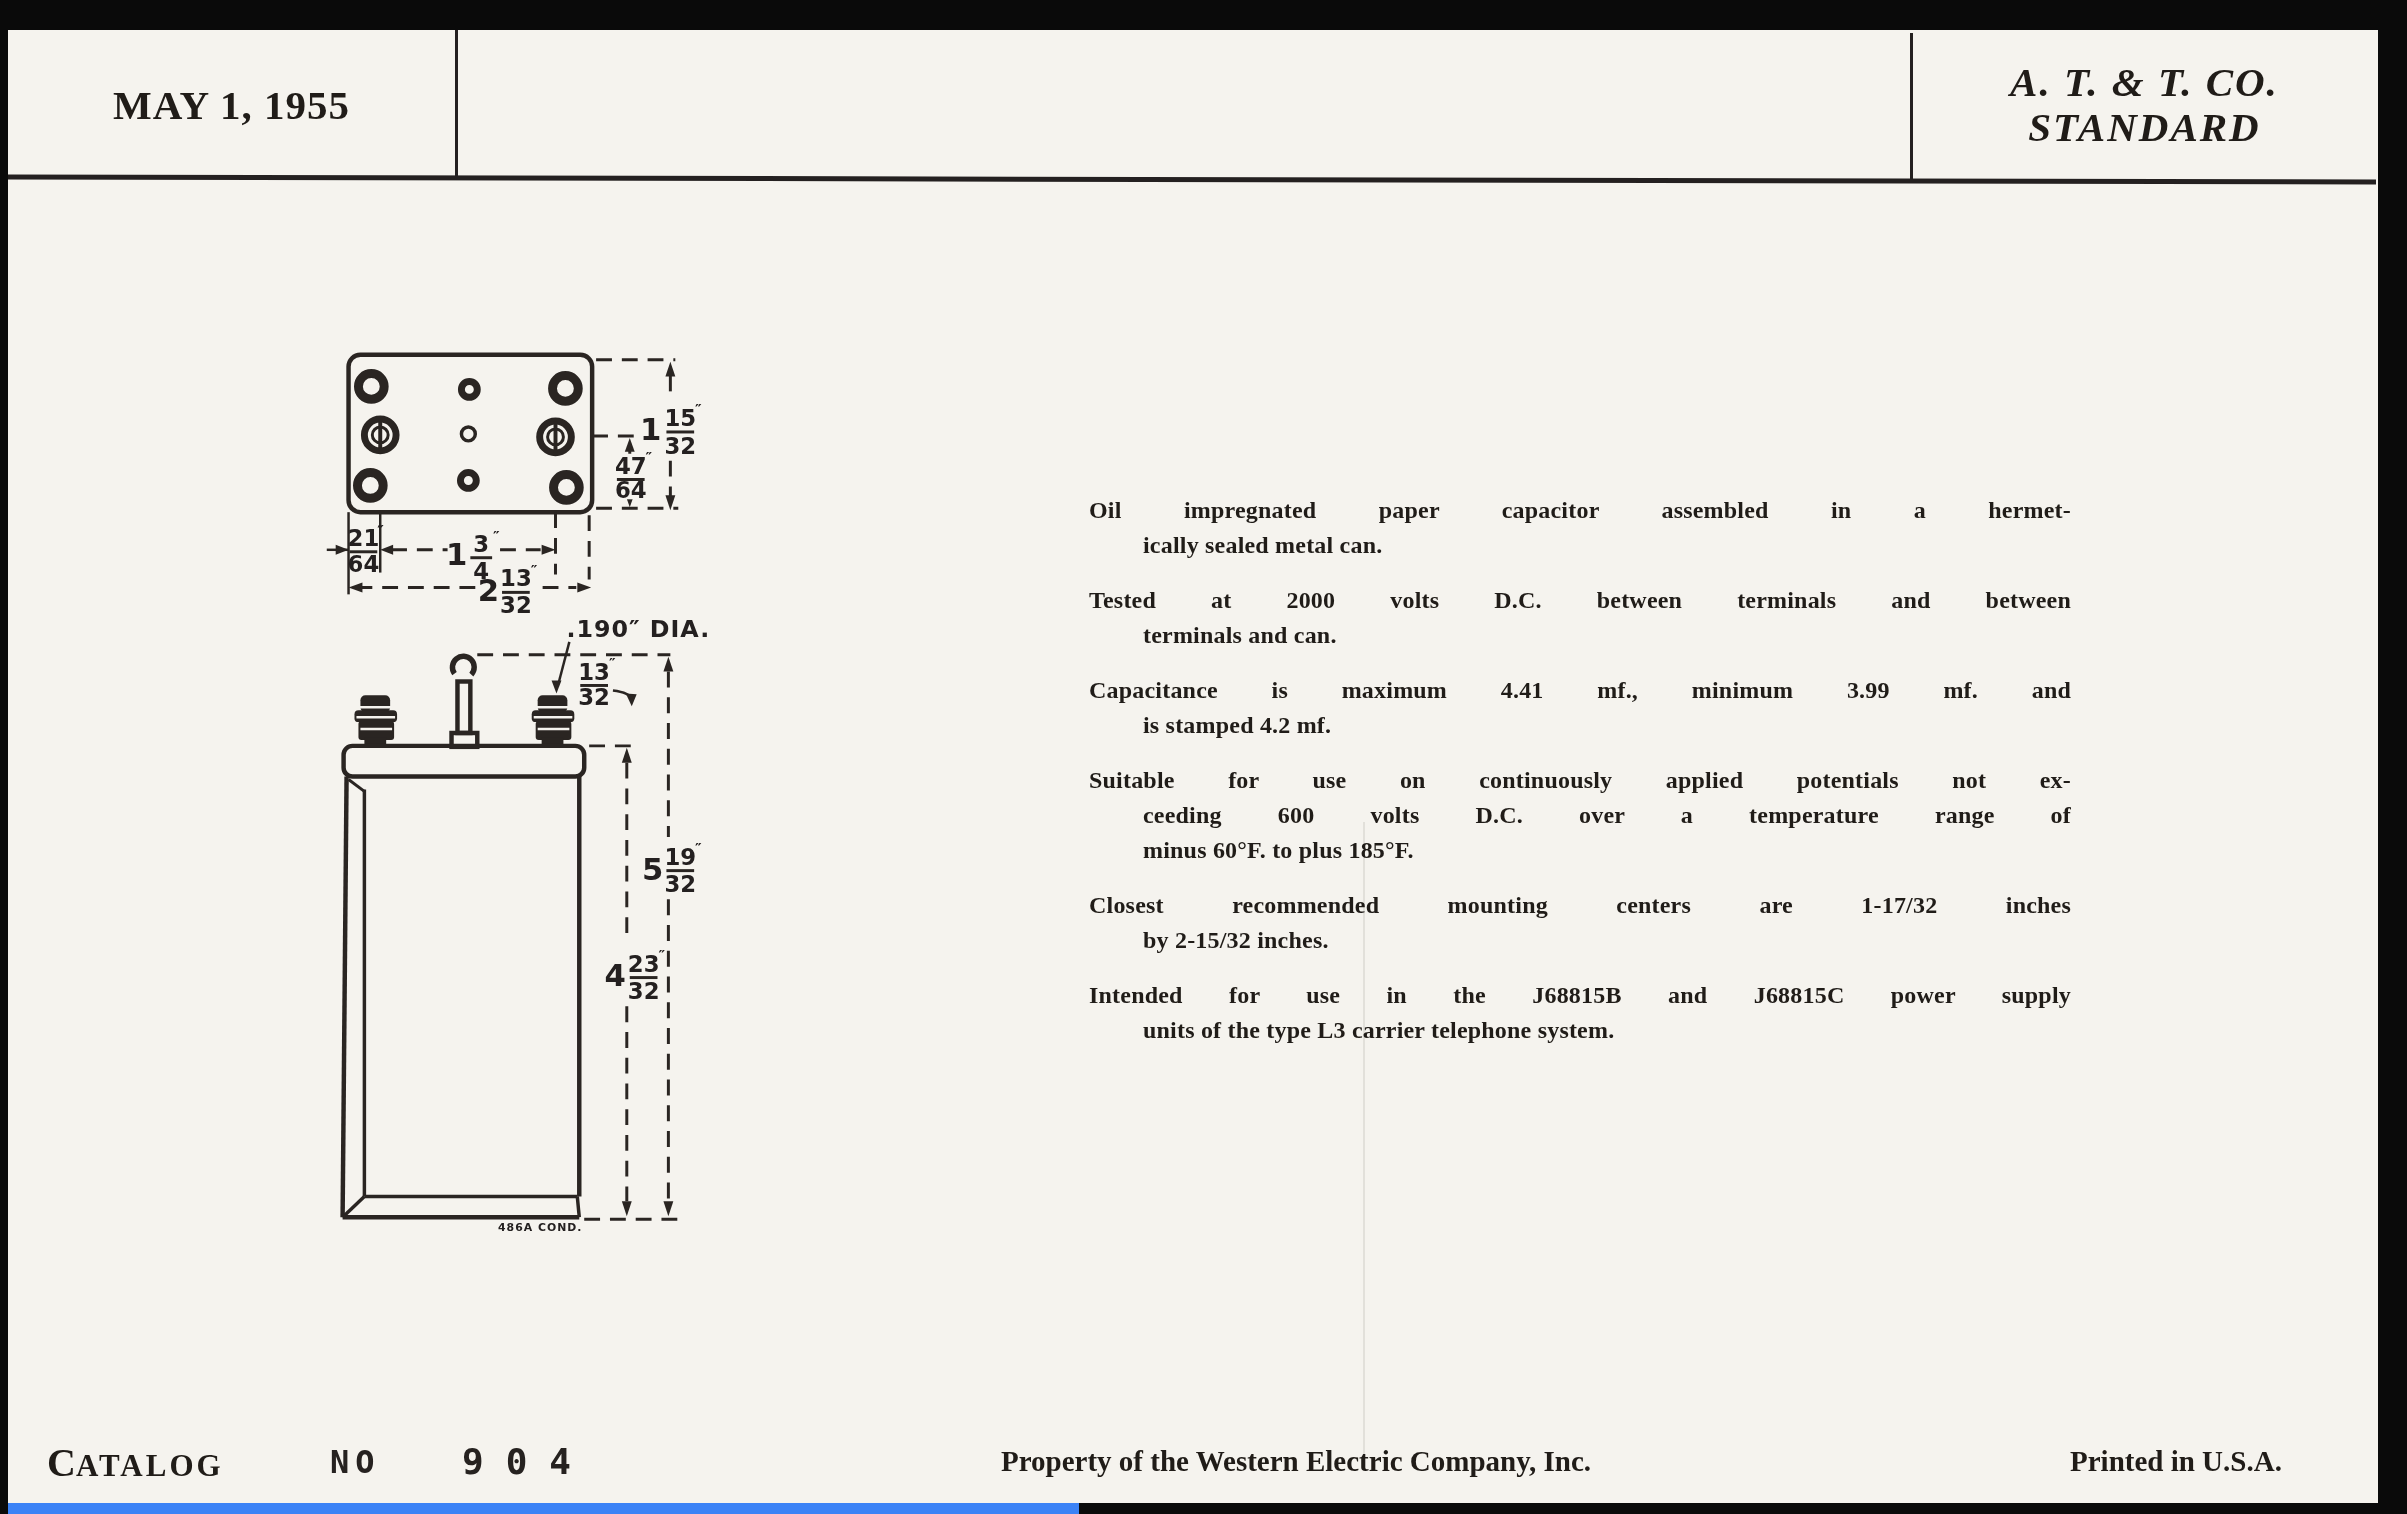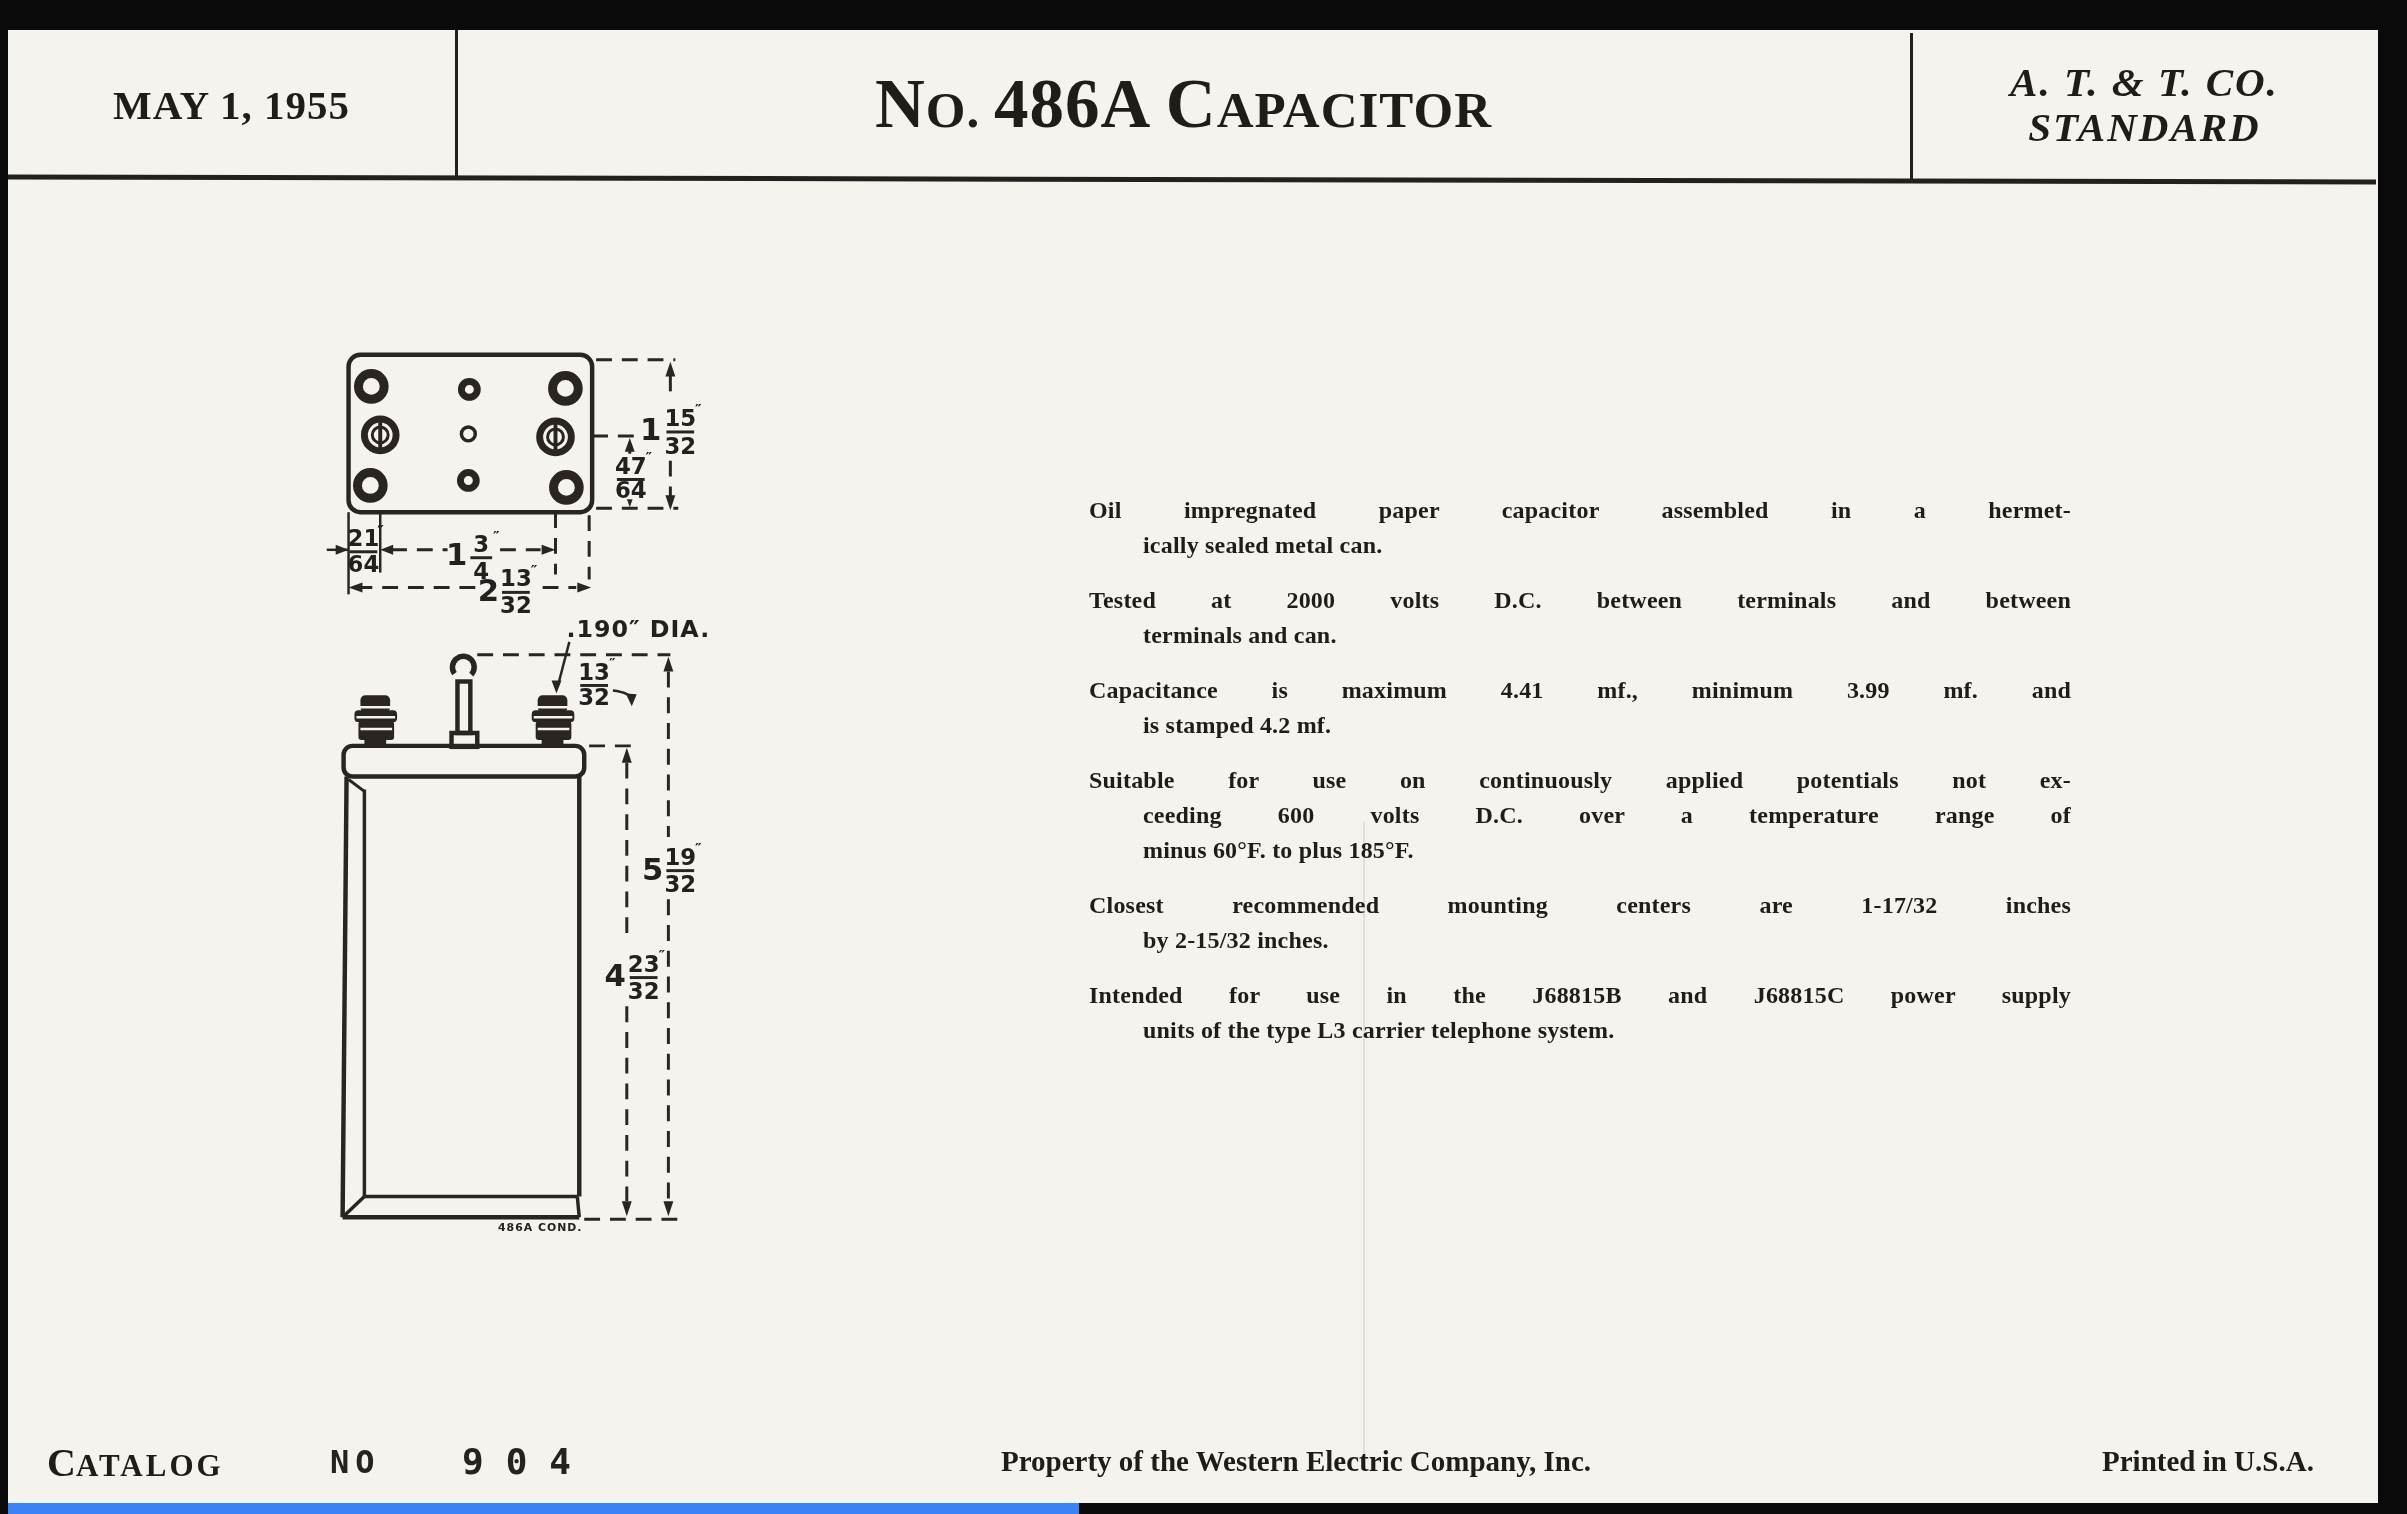--- a/index.html
+++ b/index.html
@@ -54,23 +54,20 @@
   <div class="fold"></div>
 
   <div class="hrule"></div>
   <div class="vdiv" style="left:455px;"></div>
   <div class="vdiv" style="left:1910px;top:33px;"></div>
 
   <div class="cell" style="left:8px;width:447px;">
     <span class="date-text">MAY 1, 1955</span>
   </div>
 
-  <div class="cell" style="left:458px;width:1451px;">
-    <span class="title-line"><span class="tt-big">N</span><span class="tt-small">O. </span><span class="tt-big">486A </span><span class="tt-big">C</span><span class="tt-small">APACITOR</span></span>
-  </div>
 
   <div class="cell" style="left:1913px;width:463px;">
     <div class="org">
       <div>A. T. &amp; T. CO.</div>
       <div>STANDARD</div>
     </div>
   </div>
 
   <div id="desc">
     <div class="para">
@@ -277,15 +274,15 @@
         <text class="dim-num" x="650" y="1009">32</text>
         <text class="dim-unit" x="665" y="969">″</text>
       </g>
     </g>
   </svg>
 
   <div class="foot" style="left:47px;top:1439px;"><span class="cat-big">C</span><span class="cat-small">ATALOG</span></div>
   <div class="foot stamp" style="left:330px;top:1443px;font-size:32px;letter-spacing:6px;">NO</div>
   <div class="foot stamp" style="left:462px;top:1441px;font-size:36px;letter-spacing:22px;">904</div>
   <div class="foot" style="left:1001px;top:1445px;font-size:29px;">Property of the Western Electric Company, Inc.</div>
-  <div class="foot" style="left:2070px;top:1445px;font-size:29px;margin-left:32px;">Printed in U.S.A.</div>
+  <div class="foot" style="left:2070px;top:1445px;font-size:29px;">Printed in U.S.A.</div>
 </div>
 
 
 </body></html>

